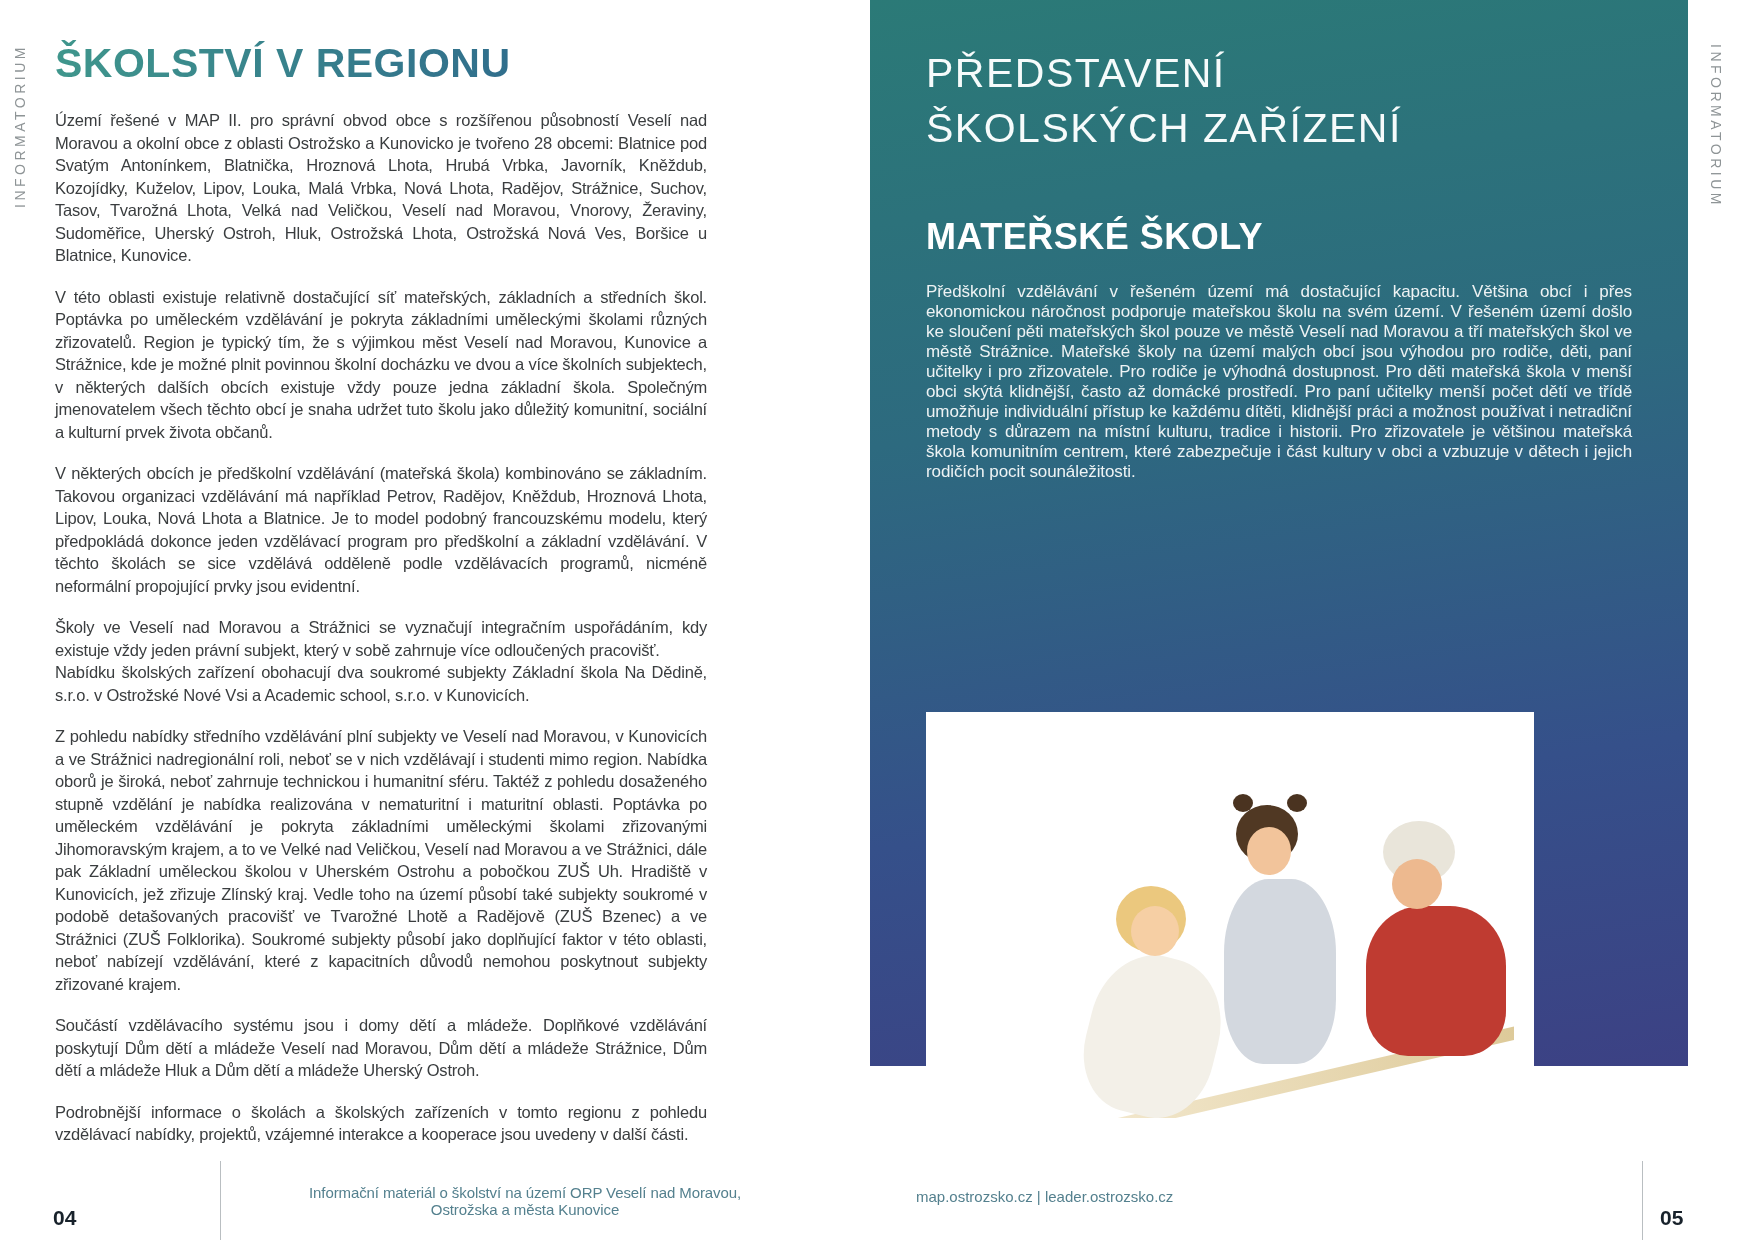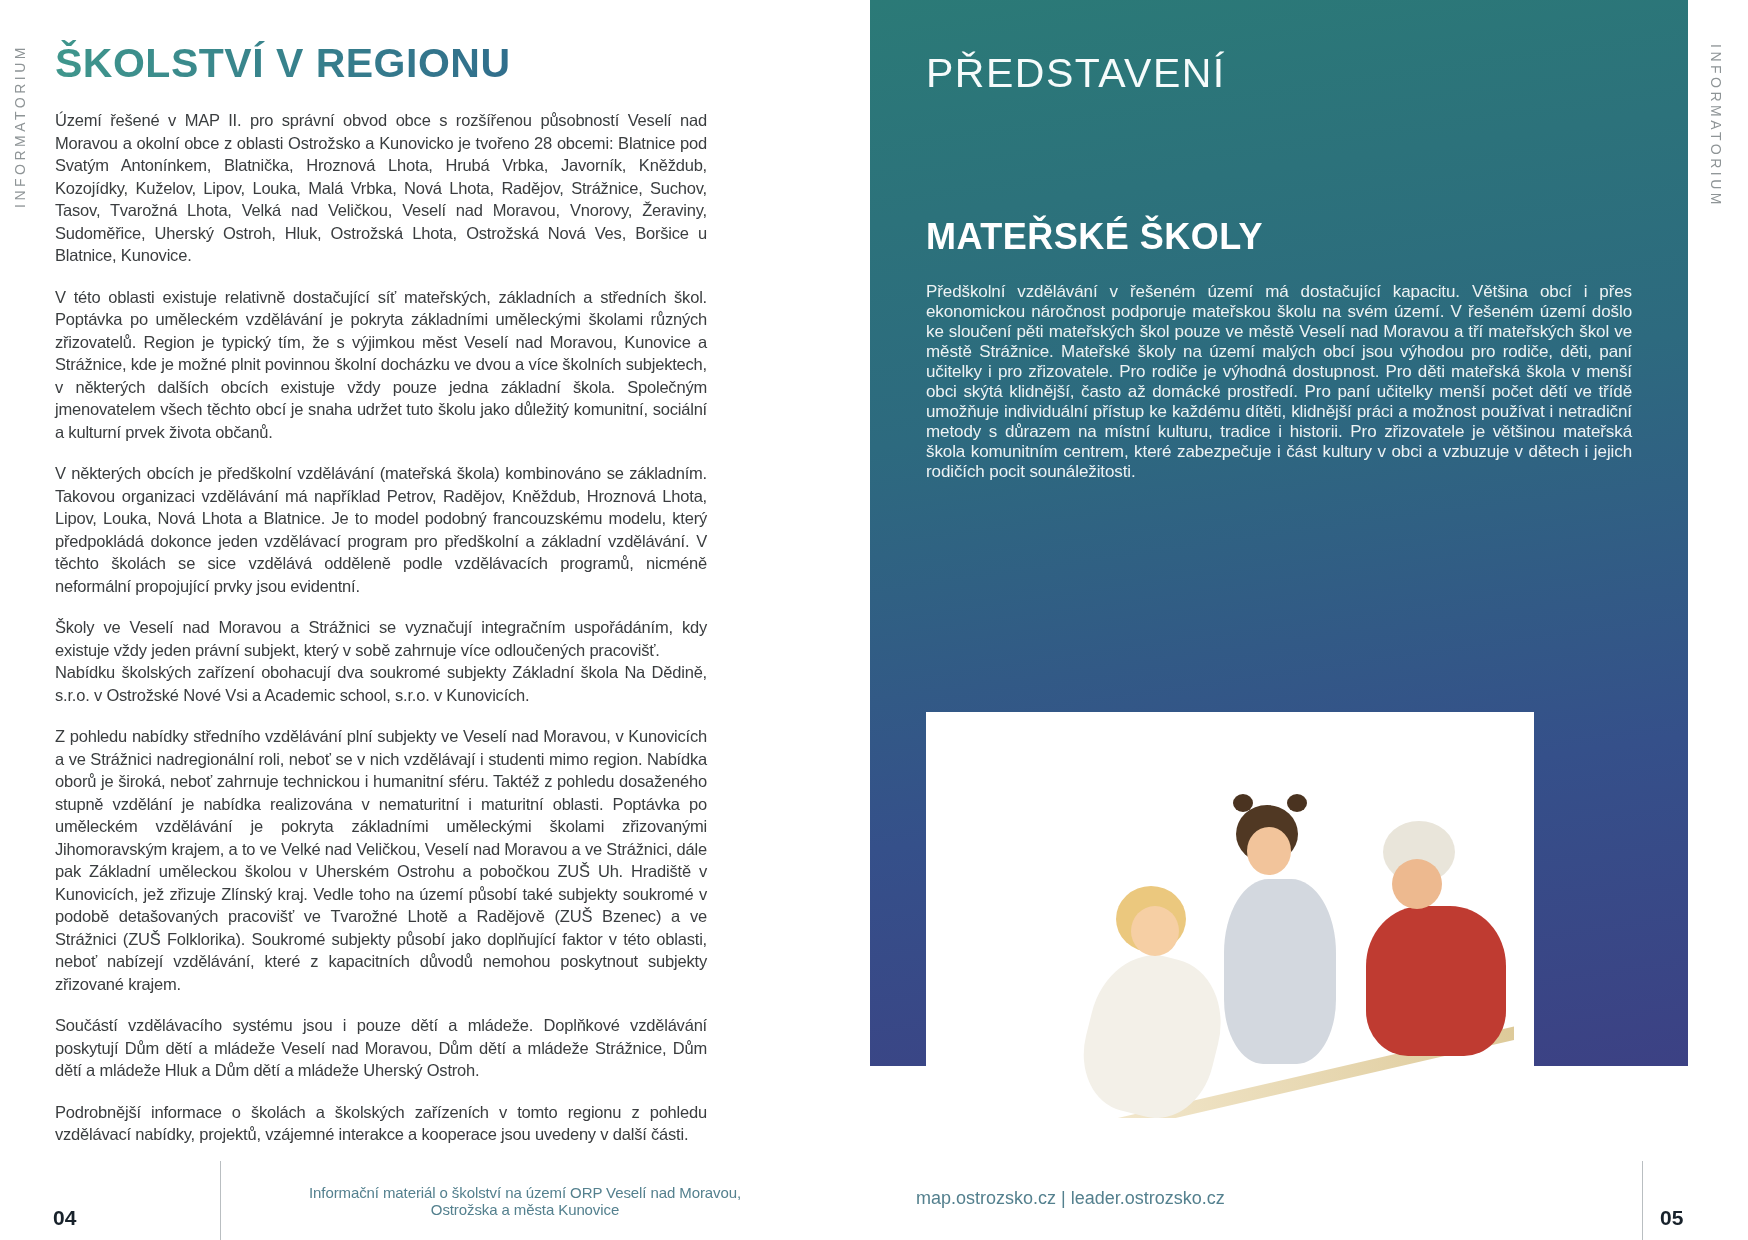--- a/index.html
+++ b/index.html
@@ -59,44 +59,45 @@
 
   
   .pagenum{position:absolute;top:1206px;font-size:21px;font-weight:bold;color:#18222b;}
   .pagenum.left{left:53px;}
   .pagenum.right{left:1660px;}
   .footer-divider{position:absolute;top:1161px;width:1px;height:79px;background:#b9bec1;}
   .footer-divider.left{left:220px;}
   .footer-divider.right{left:1642px;}
   .footer-caption{position:absolute;left:290px;top:1184px;width:470px;text-align:center;
     font-size:15px;color:#54808e;letter-spacing:-0.1px;}
-  .footer-links{position:absolute;left:916px;top:1188px;font-size:18px;color:#54808e;}
+  .footer-links{position:absolute;left:916px;top:1188px;font-size:15px;color:#54808e;}
 </style>
 </head>
 <body>
 
 <div class="canvas">
 
   <div class="side-label left">INFORMATORIUM</div>
 
   <div class="left-col">
     <h1 class="lp-title">ŠKOLSTVÍ V REGIONU</h1>
     <p>Území řešené v MAP II. pro správní obvod obce s rozšířenou působností Veselí nad Moravou a okolní obce z oblasti Ostrožsko a Kunovicko je tvořeno 28 obcemi: Blatnice pod Svatým Antonínkem, Blatnička, Hroznová Lhota, Hrubá Vrbka, Javorník, Kněždub, Kozojídky, Kuželov, Lipov, Louka, Malá Vrbka, Nová Lhota, Radějov, Strážnice, Suchov, Tasov, Tvarožná Lhota, Velká nad Veličkou, Veselí nad Moravou, Vnorovy, Žeraviny, Sudoměřice, Uherský Ostroh, Hluk, Ostrožská Lhota, Ostrožská Nová Ves, Boršice u Blatnice, Kunovice.</p>
     <p>V této oblasti existuje relativně dostačující síť mateřských, základních a středních škol. Poptávka po uměleckém vzdělávání je pokryta základními uměleckými školami různých zřizovatelů. Region je typický tím, že s výjimkou měst Veselí nad Moravou, Kunovice a Strážnice, kde je možné plnit povinnou školní docházku ve dvou a více školních subjektech, v některých dalších obcích existuje vždy pouze jedna základní škola. Společným jmenovatelem všech těchto obcí je snaha udržet tuto školu jako důležitý komunitní, sociální a kulturní prvek života občanů.</p>
     <p>V některých obcích je předškolní vzdělávání (mateřská škola) kombinováno se základním. Takovou organizaci vzdělávání má například Petrov, Radějov, Kněždub, Hroznová Lhota, Lipov, Louka, Nová Lhota a Blatnice. Je to model podobný francouzskému modelu, který předpokládá dokonce jeden vzdělávací program pro předškolní a základní vzdělávání. V těchto školách se sice vzdělává odděleně podle vzdělávacích programů, nicméně neformální propojující prvky jsou evidentní.</p>
     <p>Školy ve Veselí nad Moravou a Strážnici se vyznačují integračním uspořádáním, kdy existuje vždy jeden právní subjekt, který v sobě zahrnuje více odloučených pracovišť.</p>
     <p class="tight">Nabídku školských zařízení obohacují dva soukromé subjekty Základní škola Na Dědině, s.r.o. v Ostrožské Nové Vsi a Academic school, s.r.o. v Kunovicích.</p>
     <p>Z pohledu nabídky středního vzdělávání plní subjekty ve Veselí nad Moravou, v Kunovicích a ve Strážnici nadregionální roli, neboť se v nich vzdělávají i studenti mimo region. Nabídka oborů je široká, neboť zahrnuje technickou i humanitní sféru. Taktéž z pohledu dosaženého stupně vzdělání je nabídka realizována v nematuritní i maturitní oblasti. Poptávka po uměleckém vzdělávání je pokryta základními uměleckými školami zřizovanými Jihomoravským krajem, a to ve Velké nad Veličkou, Veselí nad Moravou a ve Strážnici, dále pak Základní uměleckou školou v Uherském Ostrohu a pobočkou ZUŠ Uh. Hradiště v Kunovicích, jež zřizuje Zlínský kraj. Vedle toho na území působí také subjekty soukromé v podobě detašovaných pracovišť ve Tvarožné Lhotě a Radějově (ZUŠ Bzenec) a ve Strážnici (ZUŠ Folklorika). Soukromé subjekty působí jako doplňující faktor v této oblasti, neboť nabízejí vzdělávání, které z kapacitních důvodů nemohou poskytnout subjekty zřizované krajem.</p>
-    <p>Součástí vzdělávacího systému jsou i pouze dětí a mládeže. Doplňkové vzdělávání poskytují Dům dětí a mládeže Veselí nad Moravou, Dům dětí a mládeže Strážnice, Dům dětí a mládeže Hluk a Dům dětí a mládeže Uherský Ostroh.</p>
+    <p>Součástí vzdělávacího systému jsou i domy dětí a mládeže. Doplňkové vzdělávání poskytují Dům dětí a mládeže Veselí nad Moravou, Dům dětí a mládeže Strážnice, Dům dětí a mládeže Hluk a Dům dětí a mládeže Uherský Ostroh.</p>
     <p>Podrobnější informace o školách a školských zařízeních v tomto regionu z pohledu vzdělávací nabídky, projektů, vzájemné interakce a kooperace jsou uvedeny v další části.</p>
   </div>
 
   <section class="right-page">
     <div class="rp-title">
       <div>PŘEDSTAVENÍ</div>
+      <div>ŠKOLSKÝCH ZAŘÍZENÍ</div>
     </div>
     <h2 class="rp-heading">MATEŘSKÉ ŠKOLY</h2>
     <p class="rp-paragraph">Předškolní vzdělávání v řešeném území má dostačující kapacitu. Většina obcí i přes ekonomickou náročnost podporuje mateřskou školu na svém území. V řešeném území došlo ke sloučení pěti mateřských škol pouze ve městě Veselí nad Moravou a tří mateřských škol ve městě Strážnice. Mateřské školy na území malých obcí jsou výhodou pro rodiče, děti, paní učitelky i pro zřizovatele. Pro rodiče je výhodná dostupnost. Pro děti mateřská škola v menší obci skýtá klidnější, často až domácké prostředí. Pro paní učitelky menší počet dětí ve třídě umožňuje individuální přístup ke každému dítěti, klidnější práci a možnost používat i netradiční metody s důrazem na místní kulturu, tradice i historii. Pro zřizovatele je většinou mateřská škola komunitním centrem, které zabezpečuje i část kultury v obci a vzbuzuje v dětech i jejich rodičích pocit sounáležitosti.</p>
 
     <figure class="photo-frame" style="margin:0">
       <div class="photo">
         <div class="shape rope"></div>
         <div class="shape g1-dress"></div>
         <div class="shape g1-hair"></div>
         <div class="shape g1-face"></div>

